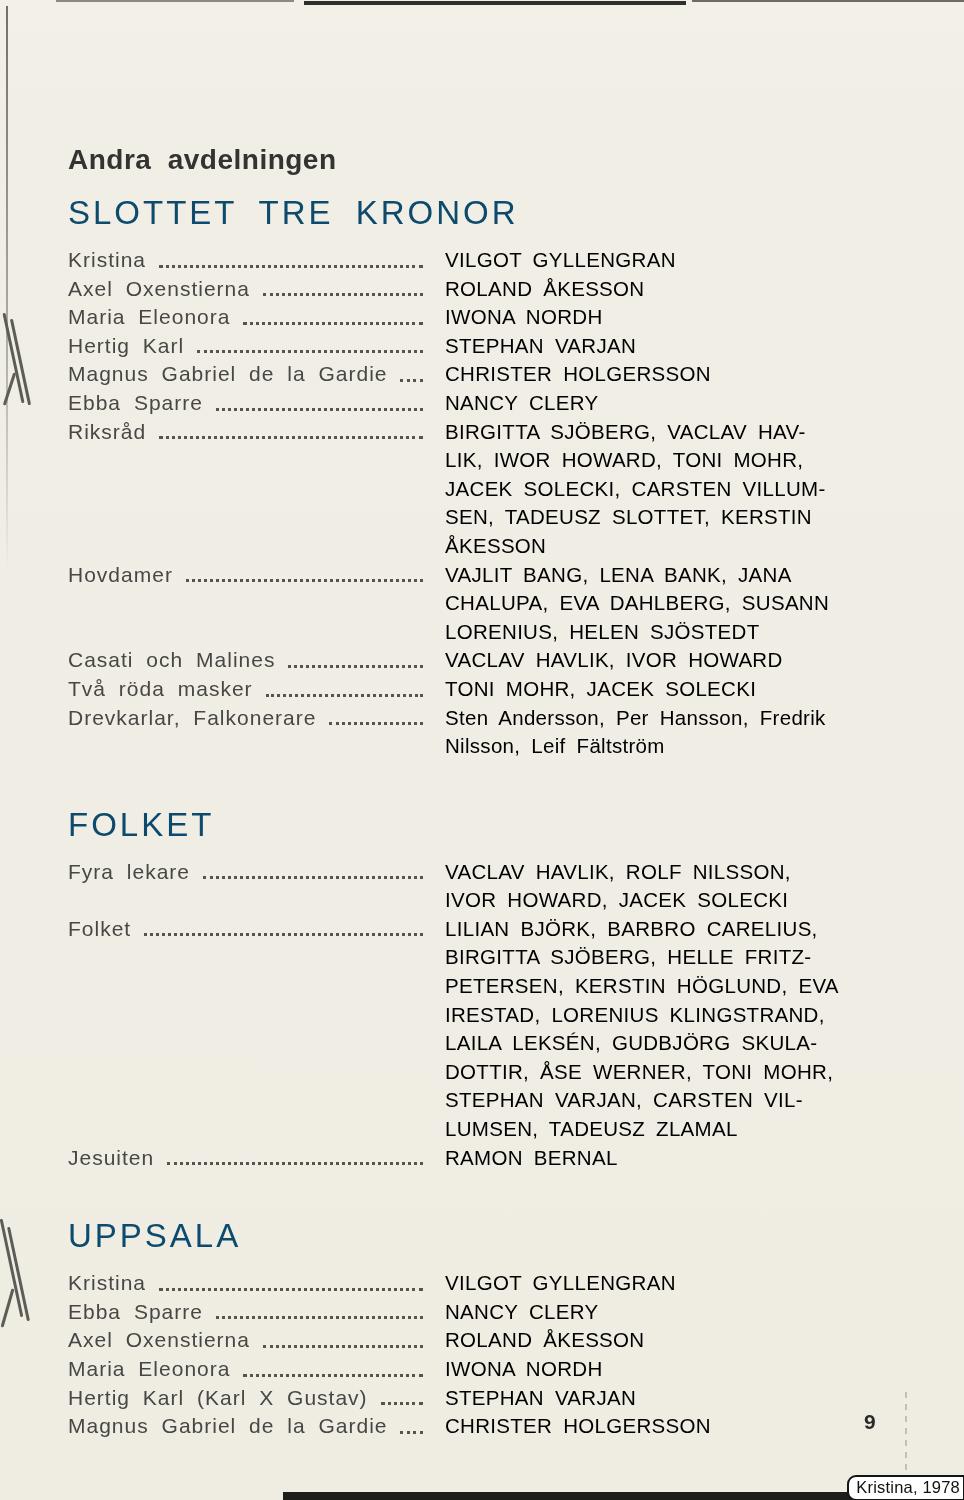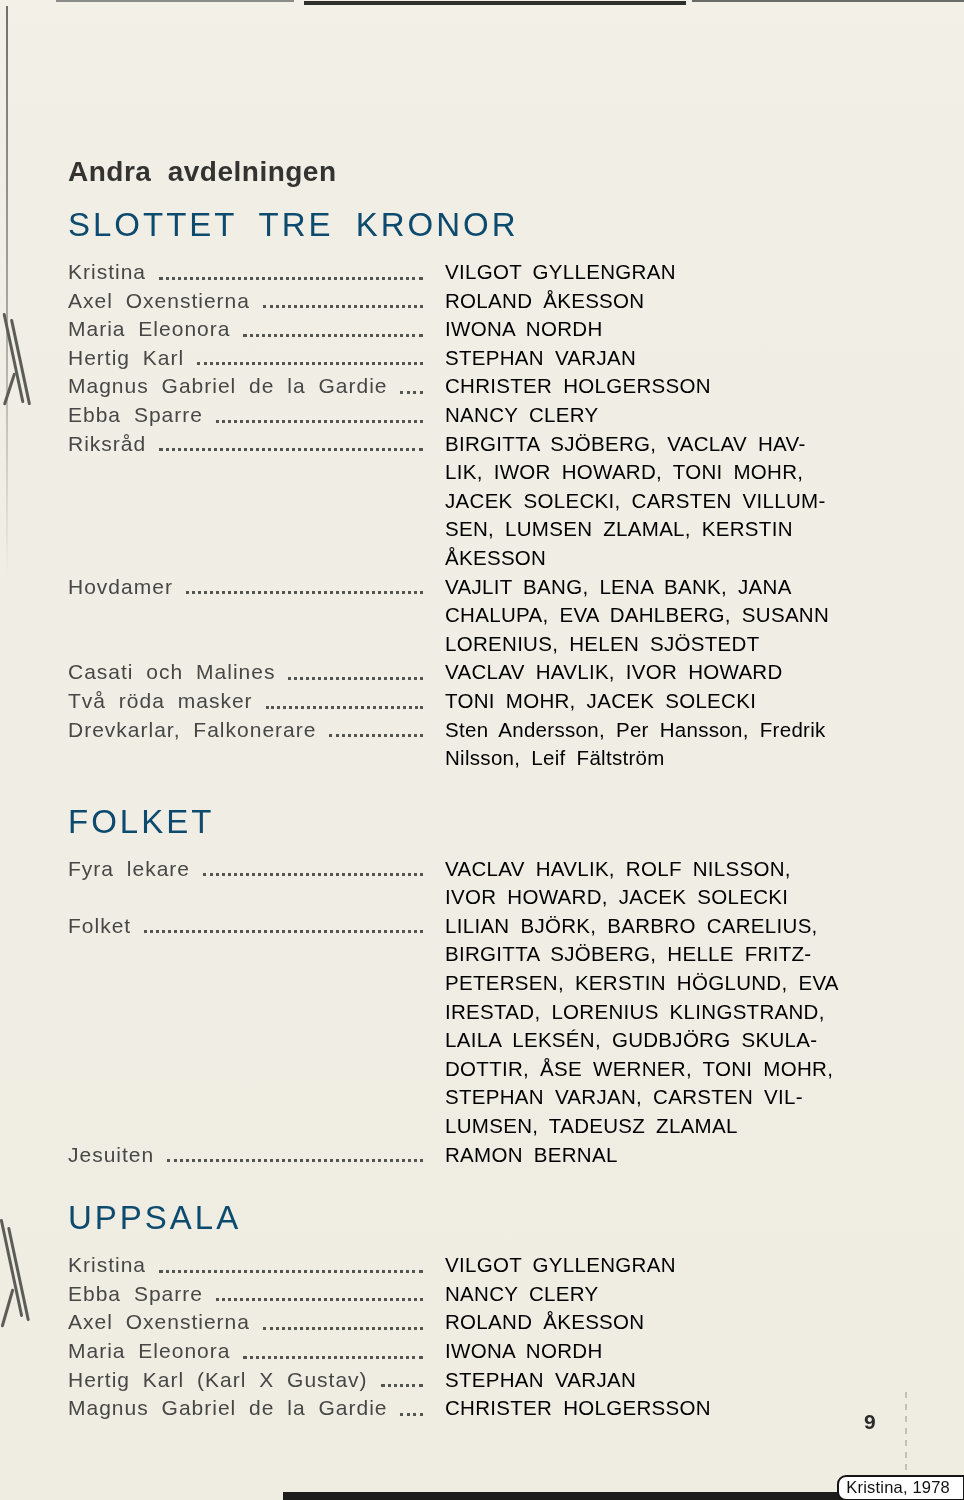--- a/index.html
+++ b/index.html
@@ -28,31 +28,31 @@
   .stitch-a2{left:19px;top:318px;width:3px;height:88px;transform:rotate(-12deg);}
   .stitch-a3{left:8px;top:372px;width:3px;height:34px;transform:rotate(18deg);}
   .stitch-b1{left:10px;top:1218px;width:3px;height:100px;transform:rotate(-12deg);}
   .stitch-b2{left:17px;top:1226px;width:3px;height:96px;transform:rotate(-12deg);}
   .stitch-b3{left:6px;top:1288px;width:3px;height:40px;transform:rotate(16deg);}
   .crease-right{
     position:absolute;left:905px;top:1392px;width:2px;height:108px;
     background:repeating-linear-gradient(180deg,rgba(60,60,55,.25) 0 6px,rgba(60,60,55,0) 6px 12px);
   }
   
-  .content{position:absolute;left:0;top:16px;width:964px;padding:140px 0 0 68px;box-sizing:border-box;}
+  .content{position:absolute;left:0;top:4px;width:964px;padding:140px 0 0 68px;box-sizing:border-box;}
   h1.part-title{
     margin:0 0 18px 0;font-size:28px;line-height:32px;font-weight:700;
     color:#333331;letter-spacing:.5px;word-spacing:8px;
   }
   h2.section-title{
     margin:0 0 14px 0;font-size:33px;line-height:38px;font-weight:400;
     color:#0c4a6e;letter-spacing:3px;word-spacing:10px;
   }
   section.cast-section{margin:0;}
-  section.cast-section + section.cast-section{margin-top:30px;}
+  section.cast-section + section.cast-section{margin-top:45px;}
   .cast-table{display:block;}
   .cast-row{display:grid;grid-template-columns:377px 452px;align-items:start;}
   .role-cell{display:flex;align-items:center;line-height:28.6px;}
   .role-label{
     white-space:nowrap;font-size:21px;color:#474745;
     letter-spacing:1px;word-spacing:6px;
   }
   .dot-leader{
     flex:1;min-width:12px;align-self:flex-end;
     border-bottom:3px dotted #55554f;
@@ -64,21 +64,21 @@
     letter-spacing:.3px;word-spacing:5px;
   }
   .page-number{
     position:absolute;left:864px;top:1410px;
     font-size:21px;font-weight:700;color:#2b2b29;
   }
   .archive-stamp{
     position:absolute;right:0;top:1475px;
     background:#ffffff;border:2px solid #141414;border-right-width:1px;
     border-radius:9px 0 0 9px;
-    padding:1px 13px 2px 7px;min-width:95px;
+    padding:1px 3px 2px 7px;min-width:95px;
     font-size:16.5px;color:#111;letter-spacing:.2px;
   }
 </style>
 </head>
 <body>
 
 <div class="paper"></div>
 
 <div class="edge edge-top-1"></div>
 <div class="edge edge-top-2"></div>
@@ -155,21 +155,21 @@
           </div>
           <div class="cast-row">
             <div class="role-cell">
               <span class="role-label">Riksråd</span>
               <span class="dot-leader"></span>
             </div>
             <div class="cast-cell">
               <div class="cast-line">BIRGITTA SJÖBERG, VACLAV HAV-</div>
               <div class="cast-line">LIK, IWOR HOWARD, TONI MOHR,</div>
               <div class="cast-line">JACEK SOLECKI, CARSTEN VILLUM-</div>
-              <div class="cast-line">SEN, LUMSEN ZLAMAL, KERSTIN</div>
+              <div class="cast-line">SEN, TADEUSZ SLOTTET, KERSTIN</div>
               <div class="cast-line">ÅKESSON</div>
             </div>
           </div>
           <div class="cast-row">
             <div class="role-cell">
               <span class="role-label">Hovdamer</span>
               <span class="dot-leader"></span>
             </div>
             <div class="cast-cell">
               <div class="cast-line">VAJLIT BANG, LENA BANK, JANA</div>

